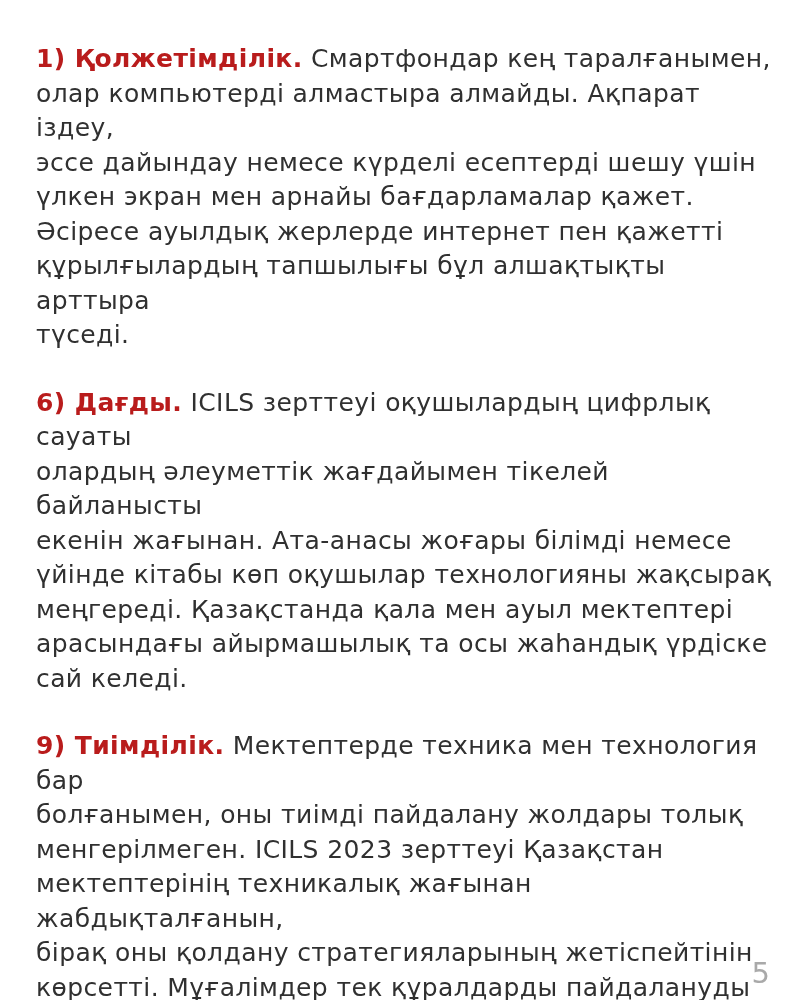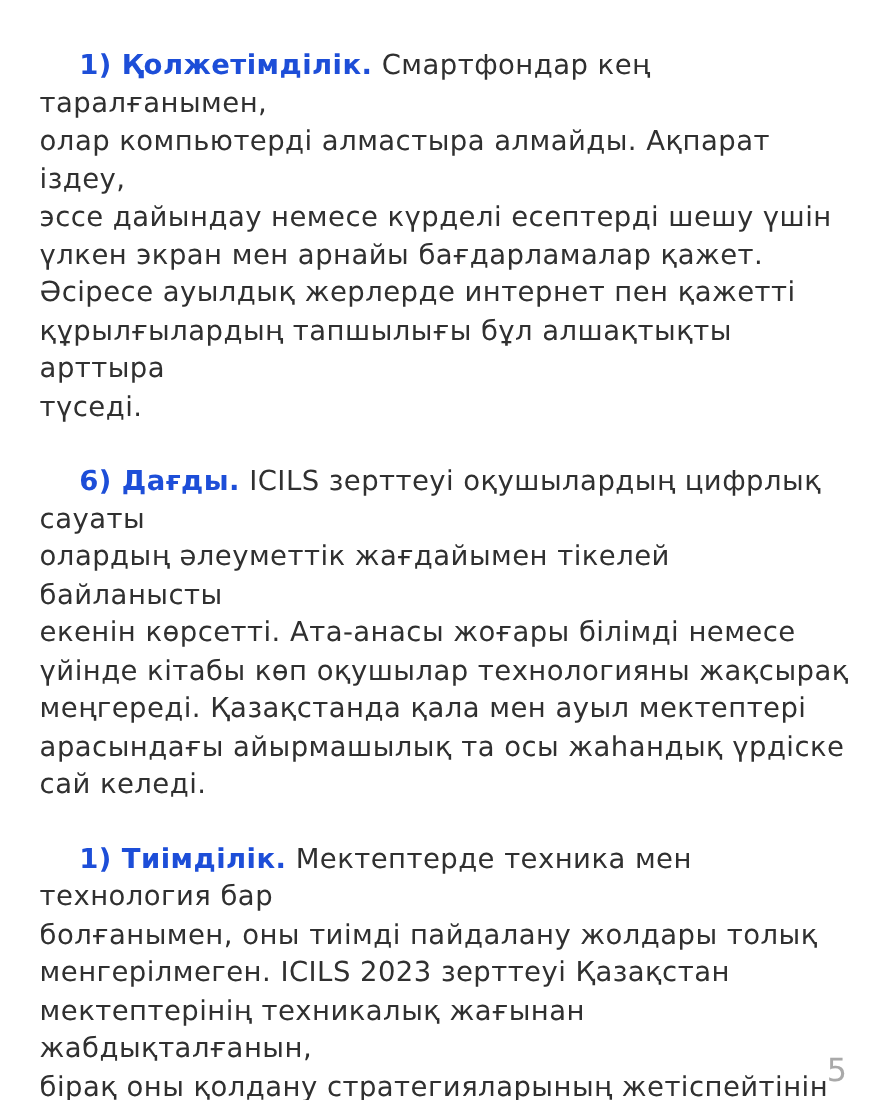--- a/index.html
+++ b/index.html
@@ -19,23 +19,22 @@
     line-height: 34.5px;
     letter-spacing: 0.4px;
     color: #303030;
     overflow: hidden;
   }
   .para {
     margin: 0 0 33px 0;
     white-space: pre-line; 
   }
   .section-head {
-    color: #1d4ed8;
+    color: #b91c1c;
     font-weight: bold;
-    margin-left: 36px;
   }
   .page-number {
     position: absolute;
     right: 30px;
     bottom: 12px;
     font-size: 29px;
     line-height: 30px;
     letter-spacing: 0;
     color: #a9a9a9;
   }
@@ -49,27 +48,27 @@
   <p class="para"><span class="section-head">1) Қолжетімділік.</span><span> Смартфондар кең таралғанымен,
 олар компьютерді алмастыра алмайды. Ақпарат іздеу,
 эссе дайындау немесе күрделі есептерді шешу үшін
 үлкен экран мен арнайы бағдарламалар қажет.
 Әсіресе ауылдық жерлерде интернет пен қажетті
 құрылғылардың тапшылығы бұл алшақтықты арттыра
 түседі.</span></p>
 
   <p class="para"><span class="section-head">6) Дағды.</span><span> ICILS зерттеуі оқушылардың цифрлық сауаты
 олардың әлеуметтік жағдайымен тікелей байланысты
-екенін көрсетті. Ата-анасы жоғары білімді немесе
+екенін жағынан. Ата-анасы жоғары білімді немесе
 үйінде кітабы көп оқушылар технологияны жақсырақ
 меңгереді. Қазақстанда қала мен ауыл мектептері
 арасындағы айырмашылық та осы жаһандық үрдіске
 сай келеді.</span></p>
 
-  <p class="para"><span class="section-head">1) Тиімділік.</span><span> Мектептерде техника мен технология бар
+  <p class="para"><span class="section-head">9) Тиімділік.</span><span> Мектептерде техника мен технология бар
 болғанымен, оны тиімді пайдалану жолдары толық
 менгерілмеген. ICILS 2023 зерттеуі Қазақстан
 мектептерінің техникалық жағынан жабдықталғанын,
 бірақ оны қолдану стратегияларының жетіспейтінін
 көрсетті. Мұғалімдер тек құралдарды пайдалануды
 ғана емес, оларды оқушылардың сыни ойлауын
 дамыту үшін қалай қолдануға болатынын да үйренуі</span></p>
 
   <div class="page-number">5</div>
 

